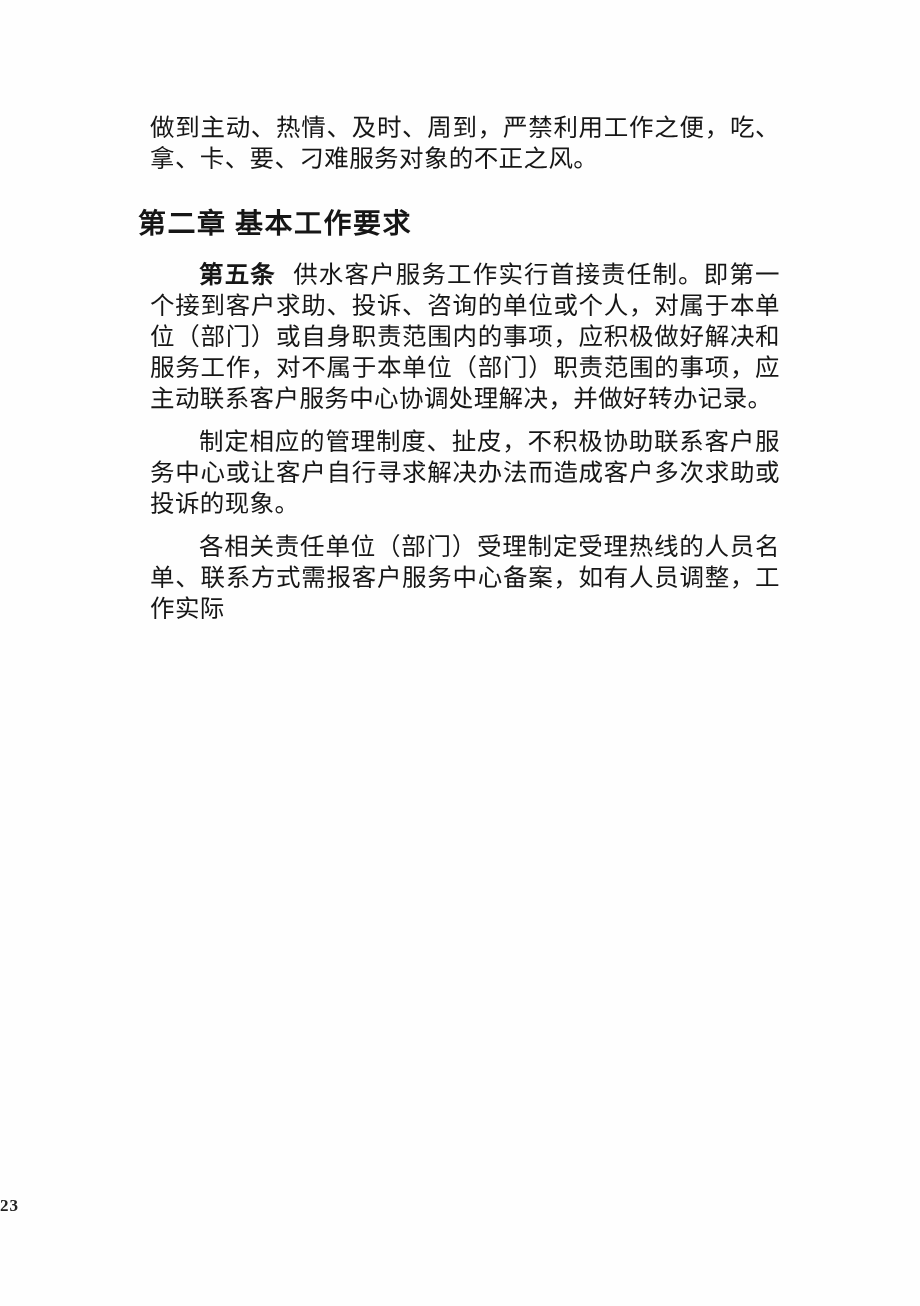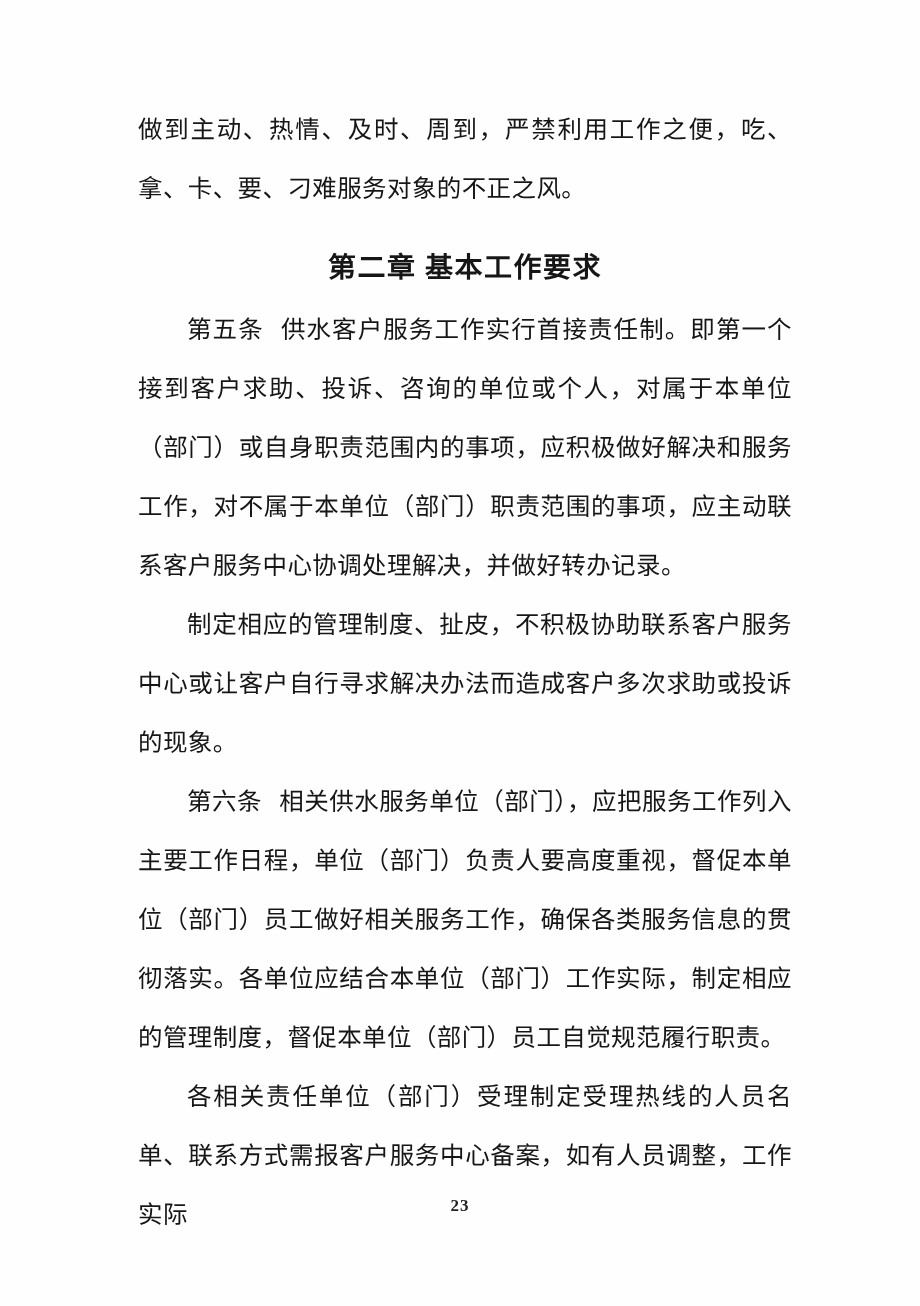--- a/index.html
+++ b/index.html
@@ -17,69 +17,66 @@
     font-family: "Liberation Serif", "DejaVu Serif", serif;
     color: #161616;
   }
   .text-block {
     position: absolute;
     left: 138px;
     top: 100px;
     width: 654px;
   }
   .para {
-    margin: 0;
+    margin: 12px;
     font-size: 24.5px;
-    line-height: 59px;
+    line-height: 31px;
     letter-spacing: 0.4px;
     text-align: justify;
     text-justify: inter-ideograph;
   }
   .para.indent {
     text-indent: 2em;
   }
   .chapter-heading {
     font-size: 28px;
     font-weight: bold;
     line-height: 46px;
-    text-align: center;
     letter-spacing: 1.5px;
     margin: 27px 0 9px 0;
   }
   .article-lead {
-    font-weight: normal;
+    font-weight: bold;
     margin-right: 0.7em;
   }
   .page-number {
     position: absolute;
     top: 1196px;
     left: 0;
     width: 100%;
-    text-align: center;
     font-size: 17px;
     font-weight: bold;
     letter-spacing: 1px;
     color: #222;
   }
 </style>
 </head>
 <body>
 
 <div class="page">
   <div class="text-block">
 
     <p class="para">做到主动、热情、及时、周到，严禁利用工作之便，吃、拿、卡、要、刁难服务对象的不正之风。</p>
 
     <div class="chapter-heading">第二章 基本工作要求</div>
 
     <p class="para indent"><span class="article-lead">第五条</span><span>供水客户服务工作实行首接责任制。即第一个接到客户求助、投诉、咨询的单位或个人，对属于本单位（部门）或自身职责范围内的事项，应积极做好解决和服务工作，对不属于本单位（部门）职责范围的事项，应主动联系客户服务中心协调处理解决，并做好转办记录。</span></p>
 
     <p class="para indent">制定相应的管理制度、扯皮，不积极协助联系客户服务中心或让客户自行寻求解决办法而造成客户多次求助或投诉的现象。</p>
 
-    <p class="para indent"><span class="article-lead">第六条</span><span>相关供水服务单位（部门），应把服务工作列入主要工作日程，单位（部门）负责人要高度重视，督促本单位（部门）员工做好相关服务工作，确保各类服务信息的贯彻落实。各单位应结合本单位（部门）工作实际，制定相应的管理制度，督促本单位（部门）员工自觉规范履行职责。</span></p>
 
 
     <p class="para indent">各相关责任单位（部门）受理制定受理热线的人员名单、联系方式需报客户服务中心备案，如有人员调整，工作实际</p>
 
   </div>
 
   <div class="page-number">23</div>
 </div>
 
 </body></html>

